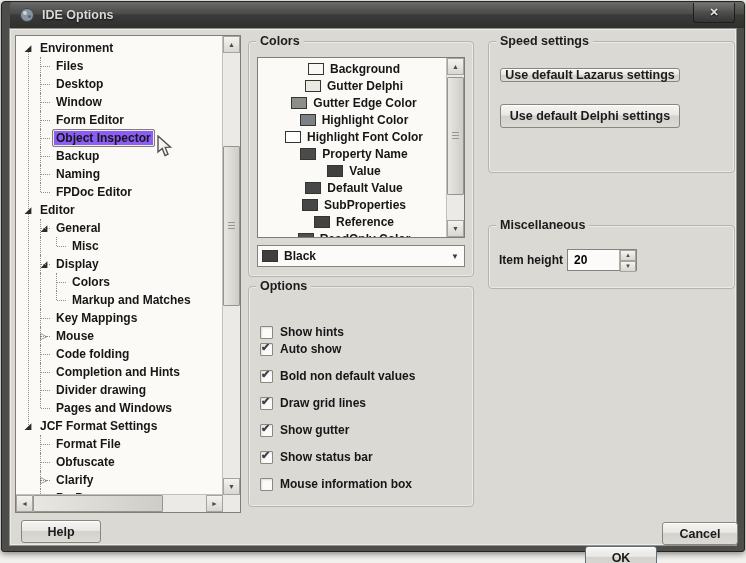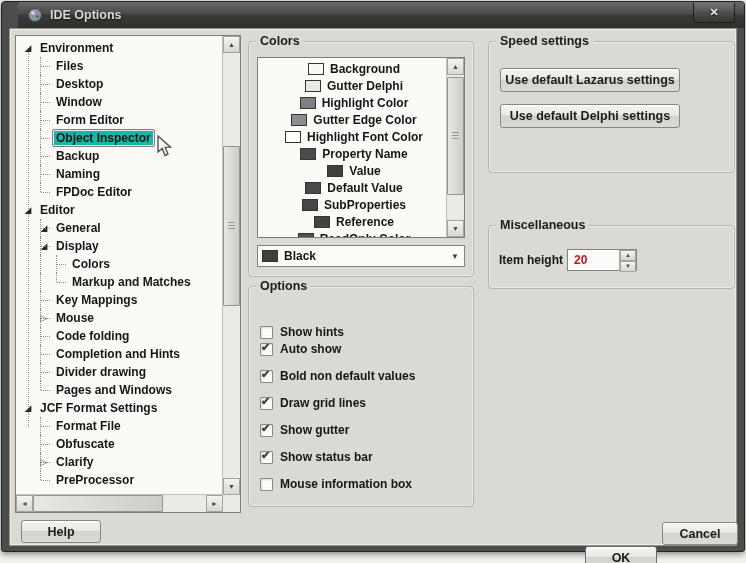--- a/index.html
+++ b/index.html
@@ -9,21 +9,21 @@
     font-family:"Liberation Sans", sans-serif;
     -webkit-font-smoothing:antialiased;
   }
   
   .dialog{
     position:absolute;left:1px;top:1px;width:742px;height:549px;
     background:#4d4d4b;border:1px solid #242422;border-radius:4px 4px 3px 3px;
     box-shadow:0 2px 6px rgba(0,0,0,.45);
   }
   .titlebar{
-    position:absolute;left:16px;top:0;right:0;height:26px;
+    position:absolute;left:8px;top:0;right:0;height:26px;
     background:linear-gradient(#6a6a68,#4a4a48 45%,#3a3a38 50%,#2f2f2d);
     border-radius:3px 3px 0 0;
     display:flex;align-items:center;padding-left:9px;
   }
   .titlebar .app-icon{width:16px;height:16px;margin-right:7px;flex:0 0 16px;}
   .titlebar .title{
     color:#d9d9d7;font-size:12.5px;font-weight:bold;
     text-shadow:0 1px 2px rgba(0,0,0,.8);
   }
   .close-btn{
@@ -62,21 +62,21 @@
   .tbox{flex:0 0 16px;width:16px;height:18px;position:relative;}
   .tbox.conn::before{content:"";position:absolute;left:4px;top:0;bottom:0;border-left:1px dotted #8e8c86;}
   .tbox.conn::after{content:"";position:absolute;left:5px;top:9px;width:9px;border-top:1px dotted #8e8c86;}
   .tbox.conn.last::before{bottom:9px;}
   .tbox.pass::before{content:"";position:absolute;left:4px;top:0;bottom:0;border-left:1px dotted #8e8c86;}
   .twisty{position:absolute;left:1px;top:0;width:14px;height:18px;
     font-size:9px;line-height:18px;text-align:center;color:#2b2b2b;background:transparent;}
   .twisty.collapsed{color:#555;}
   .tree-label{font-size:12px;font-weight:600;color:#161616;padding:1px 3px;border:1px solid transparent;}
   .tree-row.selected .tree-label{
-    background:#14b8a6;border:1px solid #82807a;border-radius:2px;
+    background:#8b5cf6;border:1px solid #82807a;border-radius:2px;
     box-shadow:inset 0 0 0 1px #eceae6;
   }
   
   .vscroll{position:absolute;top:0;right:0;bottom:17px;width:17px;background:#eceae6;border-left:1px solid #c2c0ba;}
   .hscroll{position:absolute;left:0;right:17px;bottom:0;height:17px;background:#eceae6;border-top:1px solid #c2c0ba;}
   .sb-btn{position:absolute;width:17px;height:17px;background:linear-gradient(#f4f3f0,#d9d7d1);
     border:1px solid #a6a49e;box-sizing:border-box;color:#4a4a48;font-size:7px;
     text-align:center;line-height:15px;}
   .sb-thumb{position:absolute;background:linear-gradient(90deg,#e9e7e2,#cfcdc7);
     border:1px solid #97958f;box-sizing:border-box;border-radius:1px;}
@@ -115,21 +115,21 @@
     background:linear-gradient(#f6f5f3,#e9e8e4 45%,#d4d2cc 50%,#dcdad4);
     border:1px solid #88867f;border-radius:3px;
     box-shadow:inset 0 1px 0 #fff;
     font-size:12.5px;font-weight:bold;color:#1c1c1c;text-align:center;
     display:flex;align-items:center;justify-content:center;cursor:default;
   }
   .btn.default{border-color:#5f6d78;}
   
   .spinedit{position:absolute;left:78px;top:23px;width:70px;height:22px;
     background:#fcfbf9;border:1px solid #85837c;box-sizing:border-box;display:flex;}
-  .spin-value{flex:1;font-size:12px;font-weight:600;color:#b91c1c;padding:3px 0 0 6px;}
+  .spin-value{flex:1;font-size:12px;font-weight:600;color:#000000;padding:3px 0 0 6px;}
   .spin-btns{flex:0 0 16px;display:flex;flex-direction:column;border-left:1px solid #b0aea8;}
   .spin-btn{flex:1;background:linear-gradient(#f4f3f0,#d9d7d1);border:1px solid #a6a49e;
     box-sizing:border-box;font-size:6px;text-align:center;color:#4a4a48;line-height:9px;}
   .misc-label{position:absolute;left:10px;top:27px;font-size:12px;font-weight:600;color:#161616;}
   
   .cursor{position:absolute;left:146px;top:106px;width:22px;height:24px;z-index:50;}
 </style>
 </head>
 <body>
 
@@ -206,20 +206,26 @@
           </div>
           <div class="tree-row">
             <span class="tbox"></span>
             <span class="tbox conn">
               <span class="twisty">◢</span>
             </span>
             <span class="tree-label">General</span>
           </div>
           <div class="tree-row">
             <span class="tbox"></span>
+            <span class="tbox pass"></span>
+            <span class="tbox conn last"></span>
+            <span class="tree-label">Misc</span>
+          </div>
+          <div class="tree-row">
+            <span class="tbox"></span>
             <span class="tbox conn">
               <span class="twisty">◢</span>
             </span>
             <span class="tree-label">Display</span>
           </div>
           <div class="tree-row">
             <span class="tbox"></span>
             <span class="tbox pass"></span>
             <span class="tbox conn"></span>
             <span class="tree-label">Colors</span>
@@ -318,26 +324,26 @@
         <div class="cl-rows">
             <div class="color-row">
               <span class="swatch" style="background: rgb(249, 248, 245);"></span>
               <span class="color-label">Background</span>
             </div>
             <div class="color-row">
               <span class="swatch" style="background: rgb(234, 232, 225);"></span>
               <span class="color-label">Gutter Delphi</span>
             </div>
             <div class="color-row">
+              <span class="swatch" style="background: rgb(141, 141, 139);"></span>
+              <span class="color-label">Gutter Edge Color</span>
+            </div>
+            <div class="color-row">
               <span class="swatch" style="background: rgb(125, 129, 135);"></span>
               <span class="color-label">Highlight Color</span>
-            </div>
-            <div class="color-row">
-              <span class="swatch" style="background: rgb(141, 141, 139);"></span>
-              <span class="color-label">Gutter Edge Color</span>
             </div>
             <div class="color-row">
               <span class="swatch" style="background: rgb(255, 255, 255);"></span>
               <span class="color-label">Highlight Font Color</span>
             </div>
             <div class="color-row">
               <span class="swatch" style="background: rgb(75, 75, 75);"></span>
               <span class="color-label">Property Name</span>
             </div>
             <div class="color-row">
@@ -415,21 +421,21 @@
           </div>
           <div class="check-row" style="top: 188px;">
             <span class="checkbox"></span>
             <span class="check-label">Mouse information box</span>
           </div>
         </div>
     </div>
 
     <div class="groupbox" style="left:478px;top:12px;width:245px;height:130px;">
       <span class="gb-label">Speed settings</span>
-      <div class="btn" style="left:11px;top:26px;width:180px;height:24px;">Use default Lazarus settings</div>
+      <div class="btn" style="left:11px;top:26px;width:180px;height:14px;">Use default Lazarus settings</div>
       <div class="btn" style="left:11px;top:62px;width:180px;height:24px;">Use default Delphi settings</div>
     </div>
 
     <div class="groupbox" style="left:478px;top:196px;width:245px;height:62px;">
       <span class="gb-label">Miscellaneous</span>
       <span class="misc-label">Item height</span>
       <div class="spinedit">
         <span class="spin-value">20</span>
         <span class="spin-btns">
           <span class="spin-btn">▲</span>

